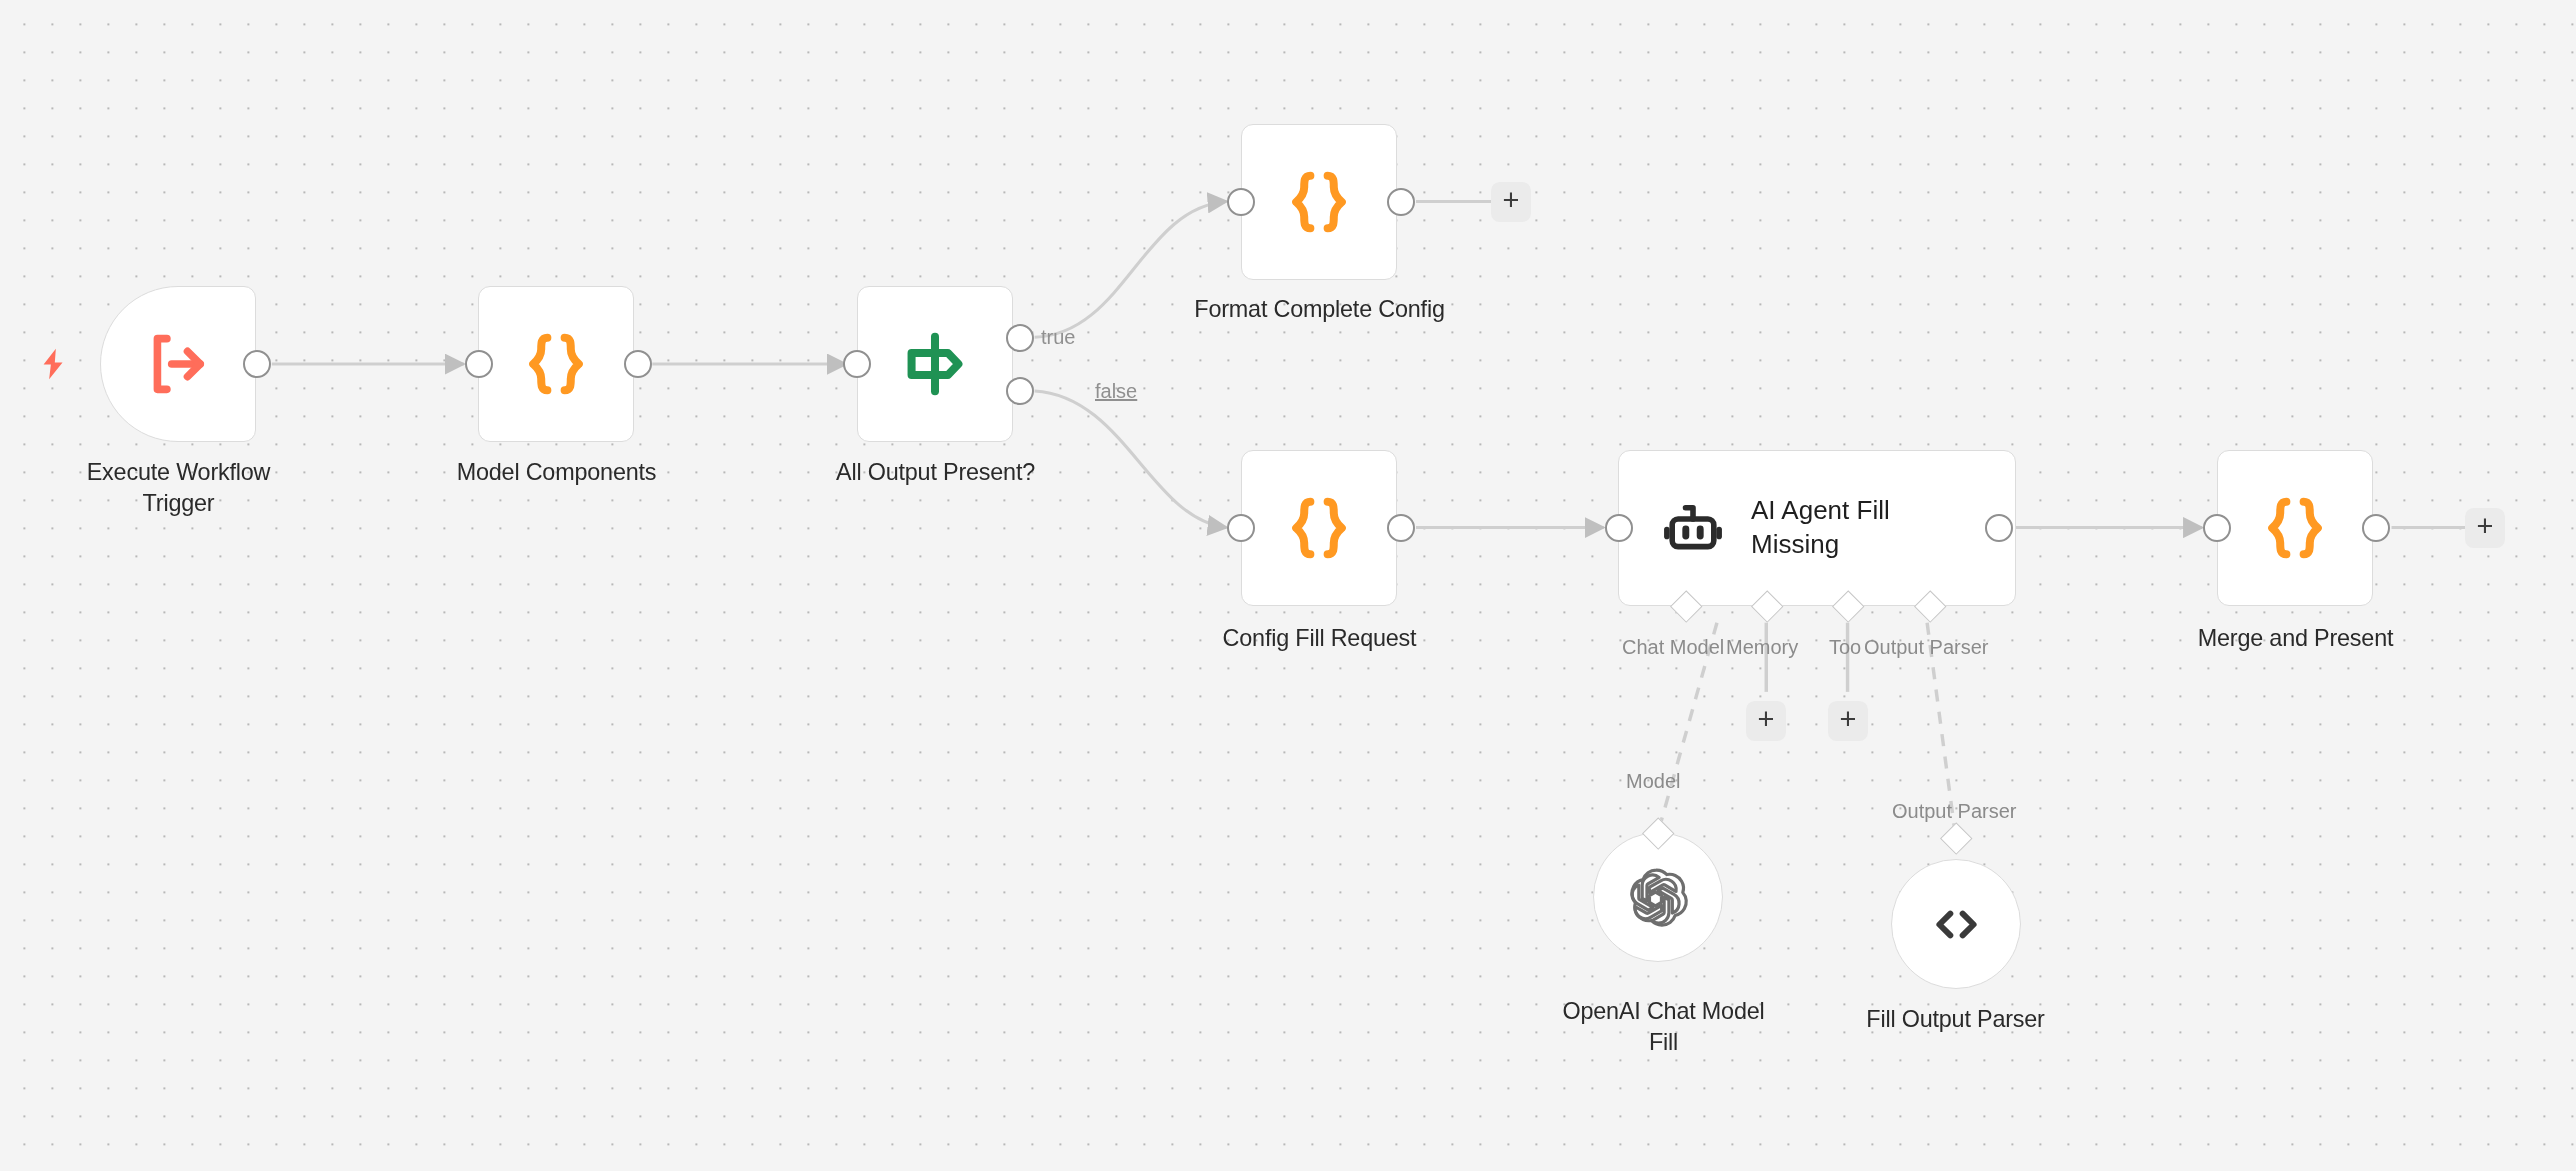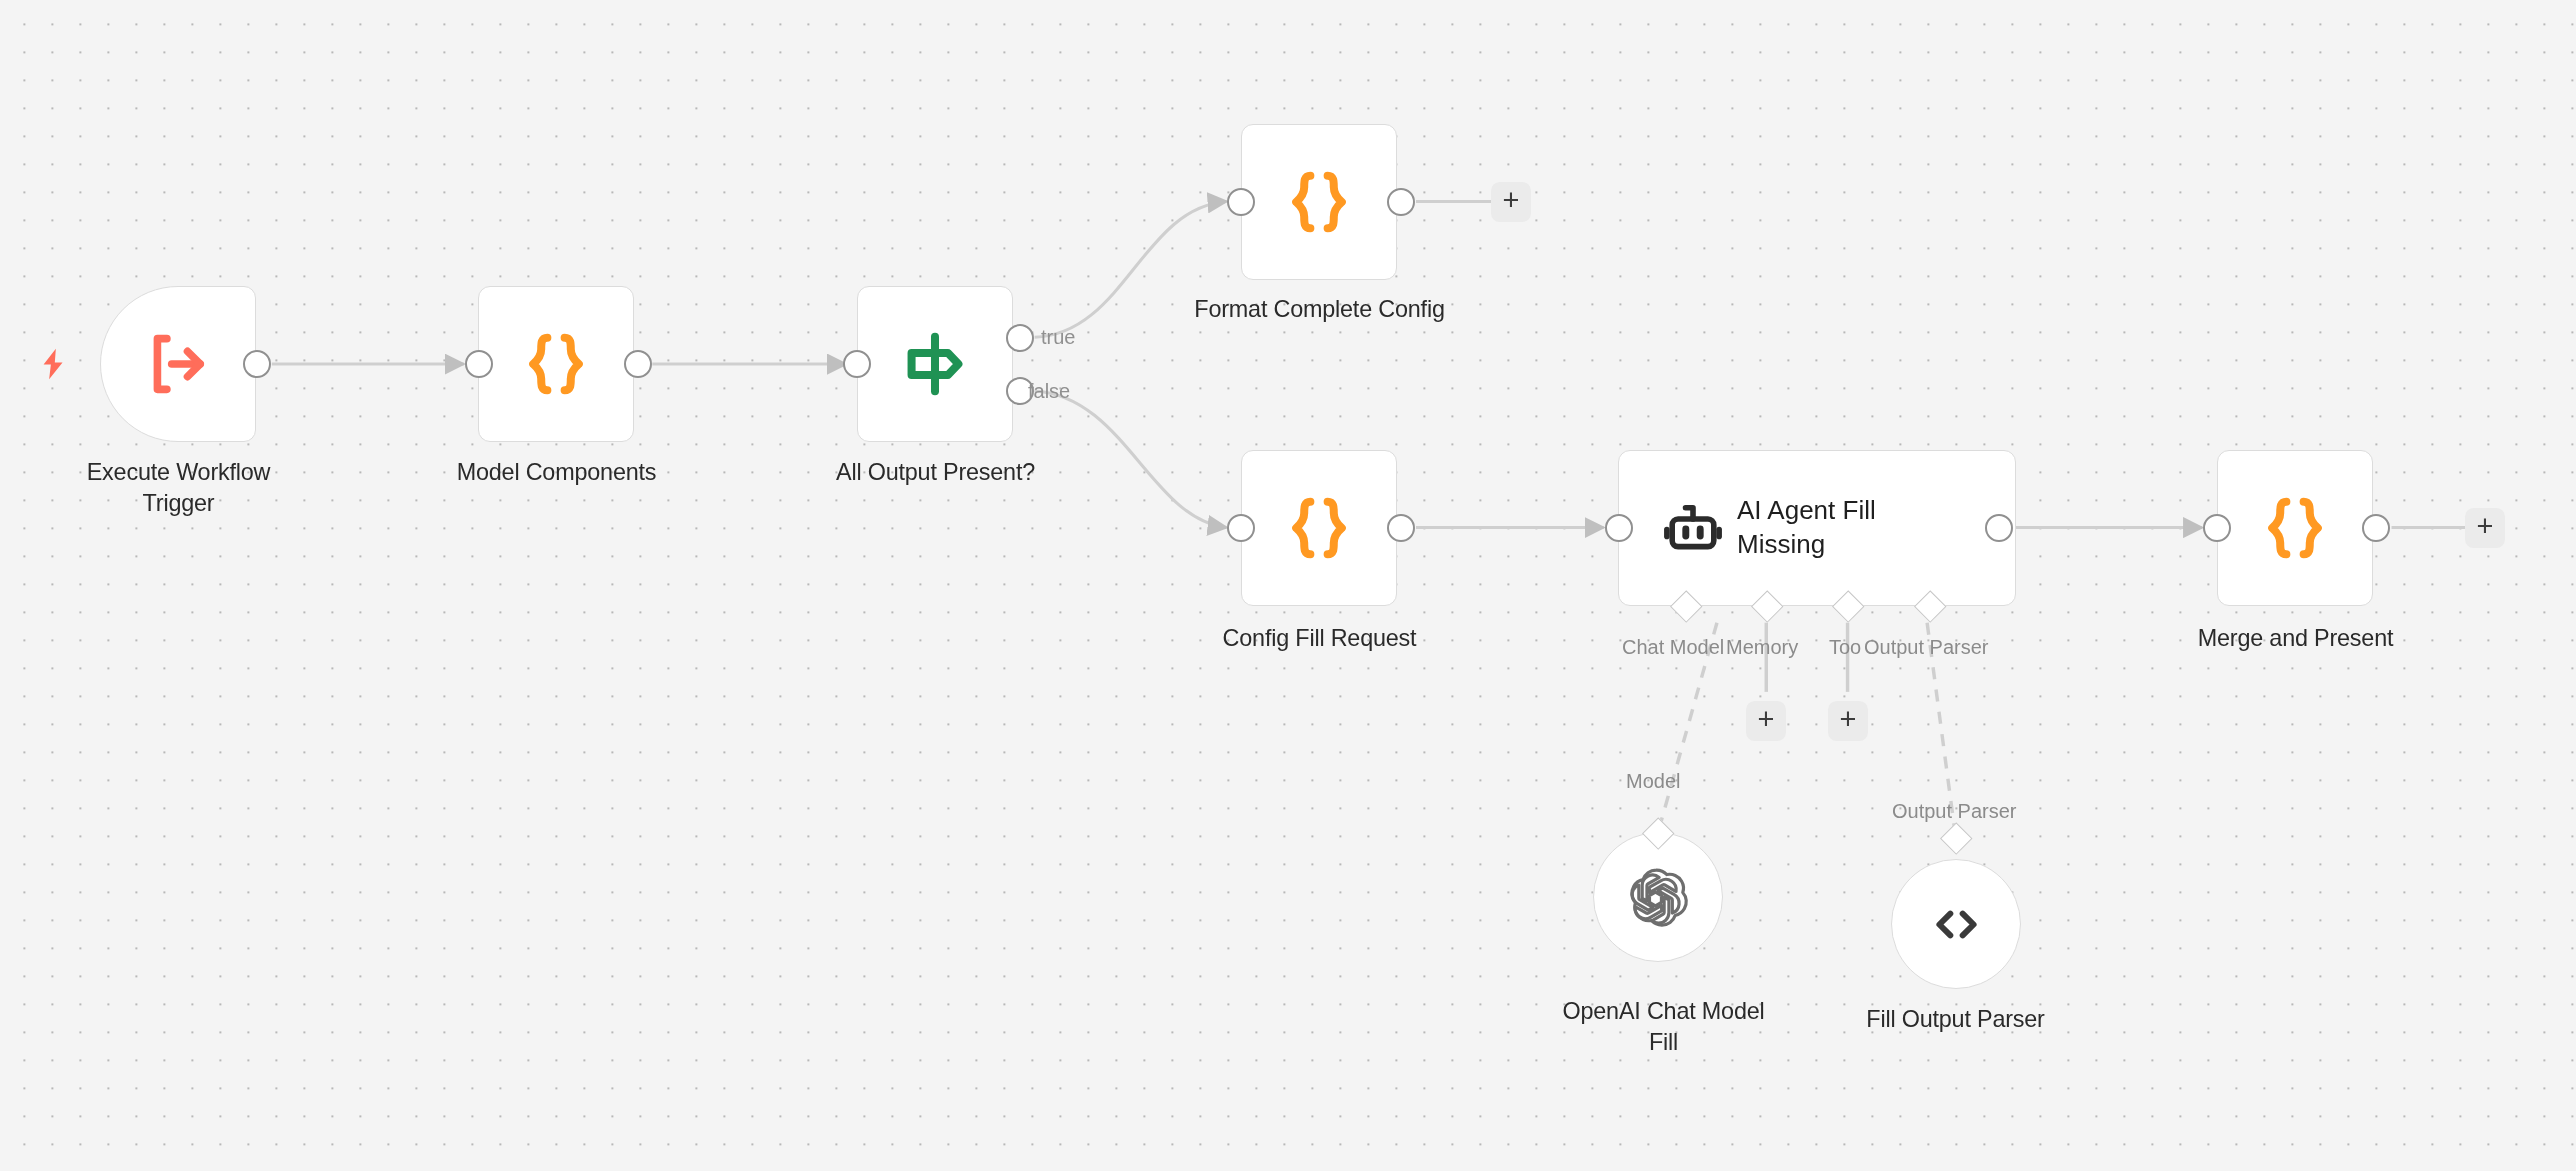--- a/index.html
+++ b/index.html
@@ -51,21 +51,21 @@
     width: 156px;
     height: 156px;
     border-radius: 78px 12px 12px 78px;
   }
   .node.wide {
     width: 398px;
     height: 156px;
     border-radius: 12px;
     justify-content: flex-start;
     padding-left: 42px;
-    gap: 12px;
+    gap: 26px;
   }
   .node.circle {
     width: 130px;
     height: 130px;
     border-radius: 50%;
     border-width: 1.7px;
   }
 
   .node-caption {
     position: absolute;
@@ -219,21 +219,21 @@
       <path d="M12 3.2 V20.8"></path>
       <path d="M4.4 8.4 H16.2 L19.6 12 L16.2 15.6 H4.4 Z"></path>
     </svg>
   </div>
   <div class="node-caption" style="left:771px; top:457px; width:329px;">All Output Present?</div>
 
   <div class="port" style="left:843px; top:350px;"></div>
   <div class="port" style="left:1006px; top:324px;"></div>
   <div class="port" style="left:1006px; top:377px;"></div>
   <div class="port-label" style="left:1041px; top:326px;">true</div>
-  <div class="port-label" style="left:1028px; top:380px;">false</div>
+  <div class="port-label" style="left:1095px; top:380px;text-decoration:underline;">false</div>
 
   <div class="node square" style="left:1241px; top:124px;">
     <svg class="icon" width="74" height="74" viewBox="0 0 24 24" fill="none" stroke="#ff9922" stroke-width="2.6" stroke-linecap="round" stroke-linejoin="round" xmlns="http://www.w3.org/2000/svg">
       <path d="M9.2 3.5 C7.2 3.5 7.2 5.2 7.2 7.2 C7.2 9.4 6.2 10.6 4.6 12 C6.2 13.4 7.2 14.6 7.2 16.8 C7.2 18.8 7.2 20.5 9.2 20.5"></path>
       <path d="M14.8 3.5 C16.8 3.5 16.8 5.2 16.8 7.2 C16.8 9.4 17.8 10.6 19.4 12 C17.8 13.4 16.8 14.6 16.8 16.8 C16.8 18.8 16.8 20.5 14.8 20.5"></path>
     </svg>
   </div>
   <div class="node-caption" style="left:1155px; top:294px; width:329px;">Format Complete Config</div>
 
   <div class="port" style="left:1227px; top:188px;"></div>

